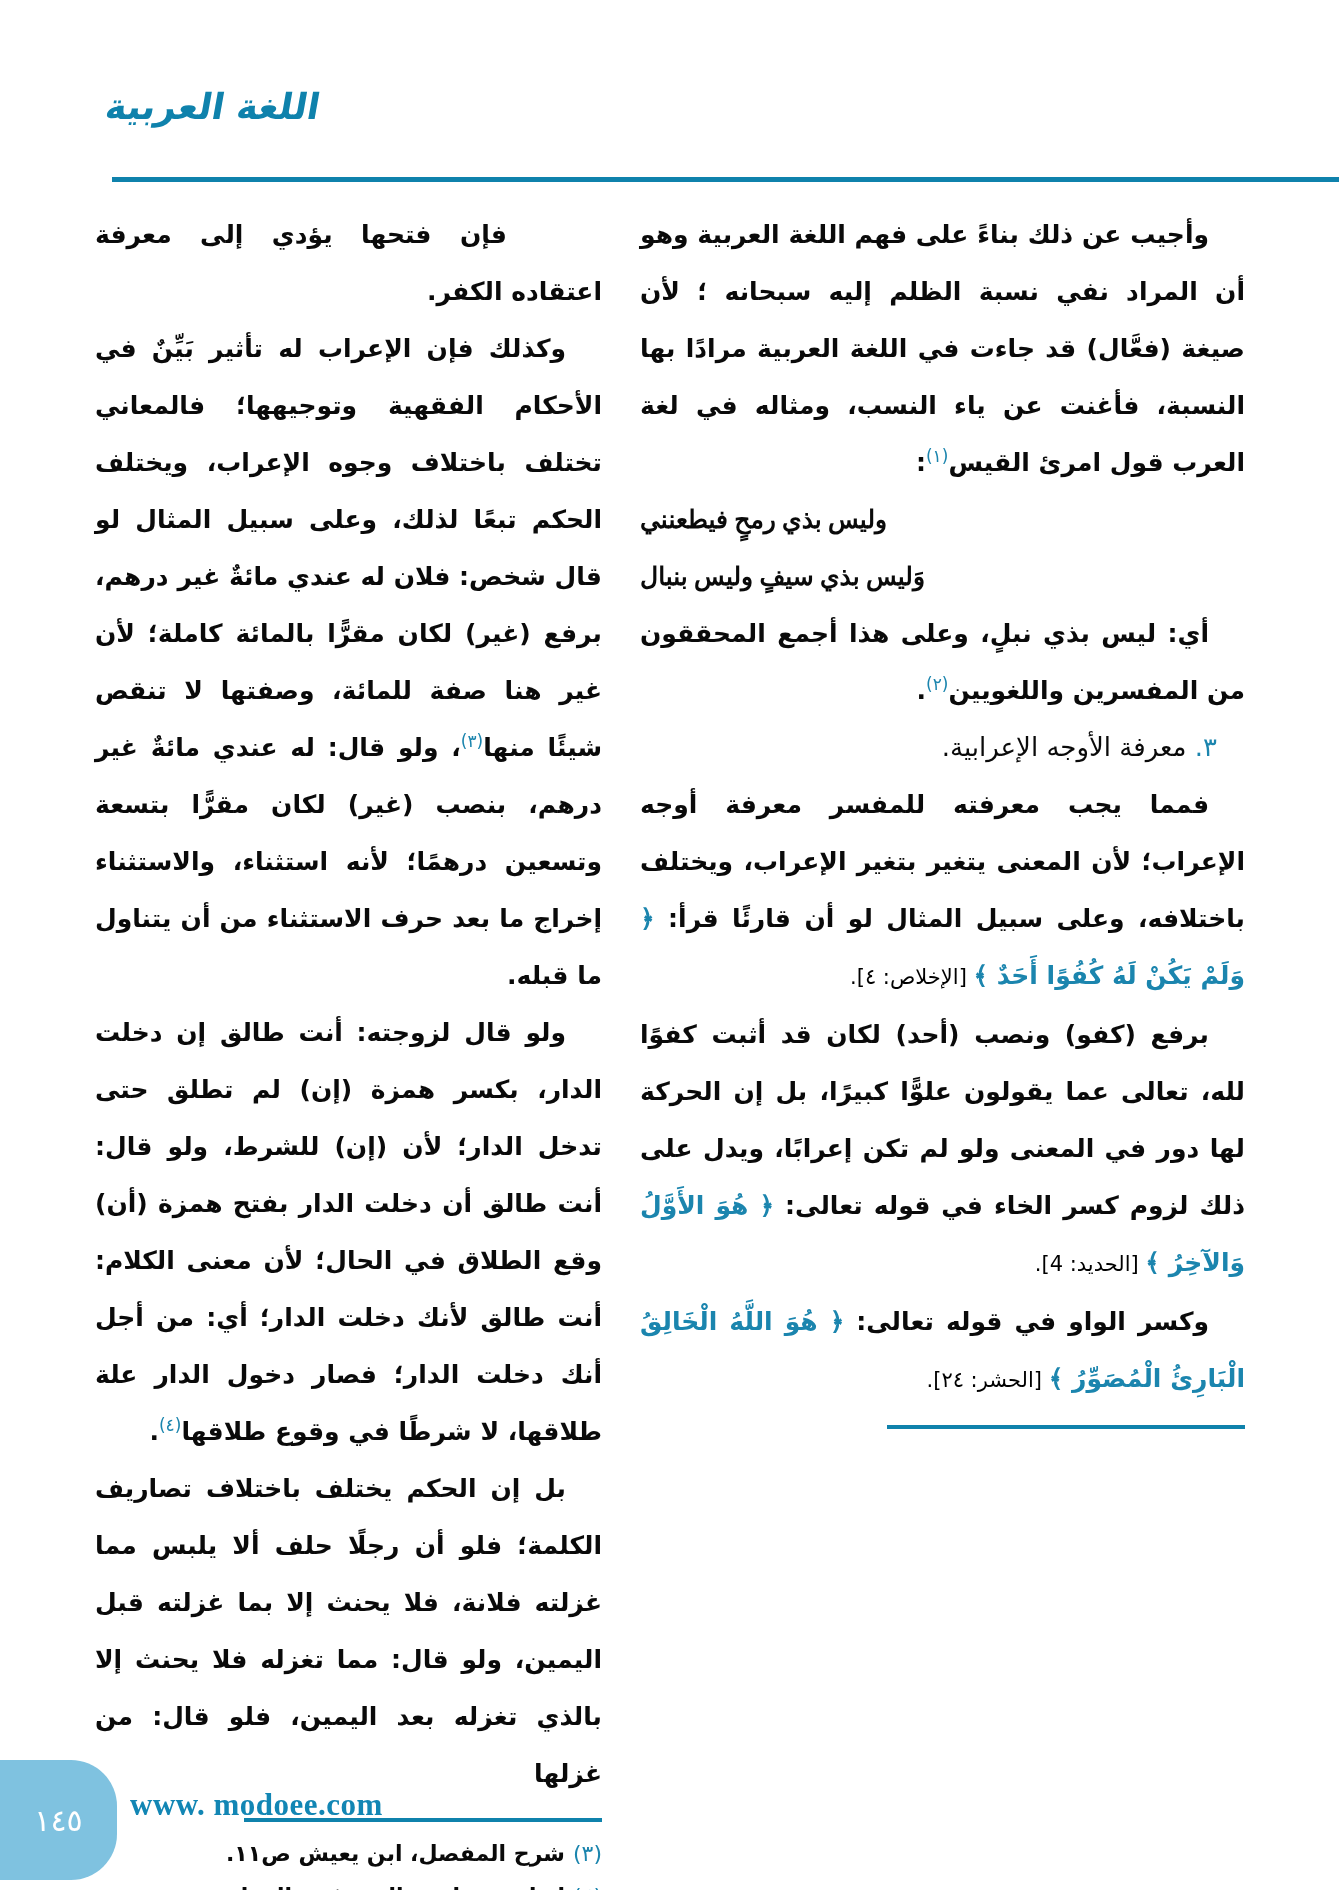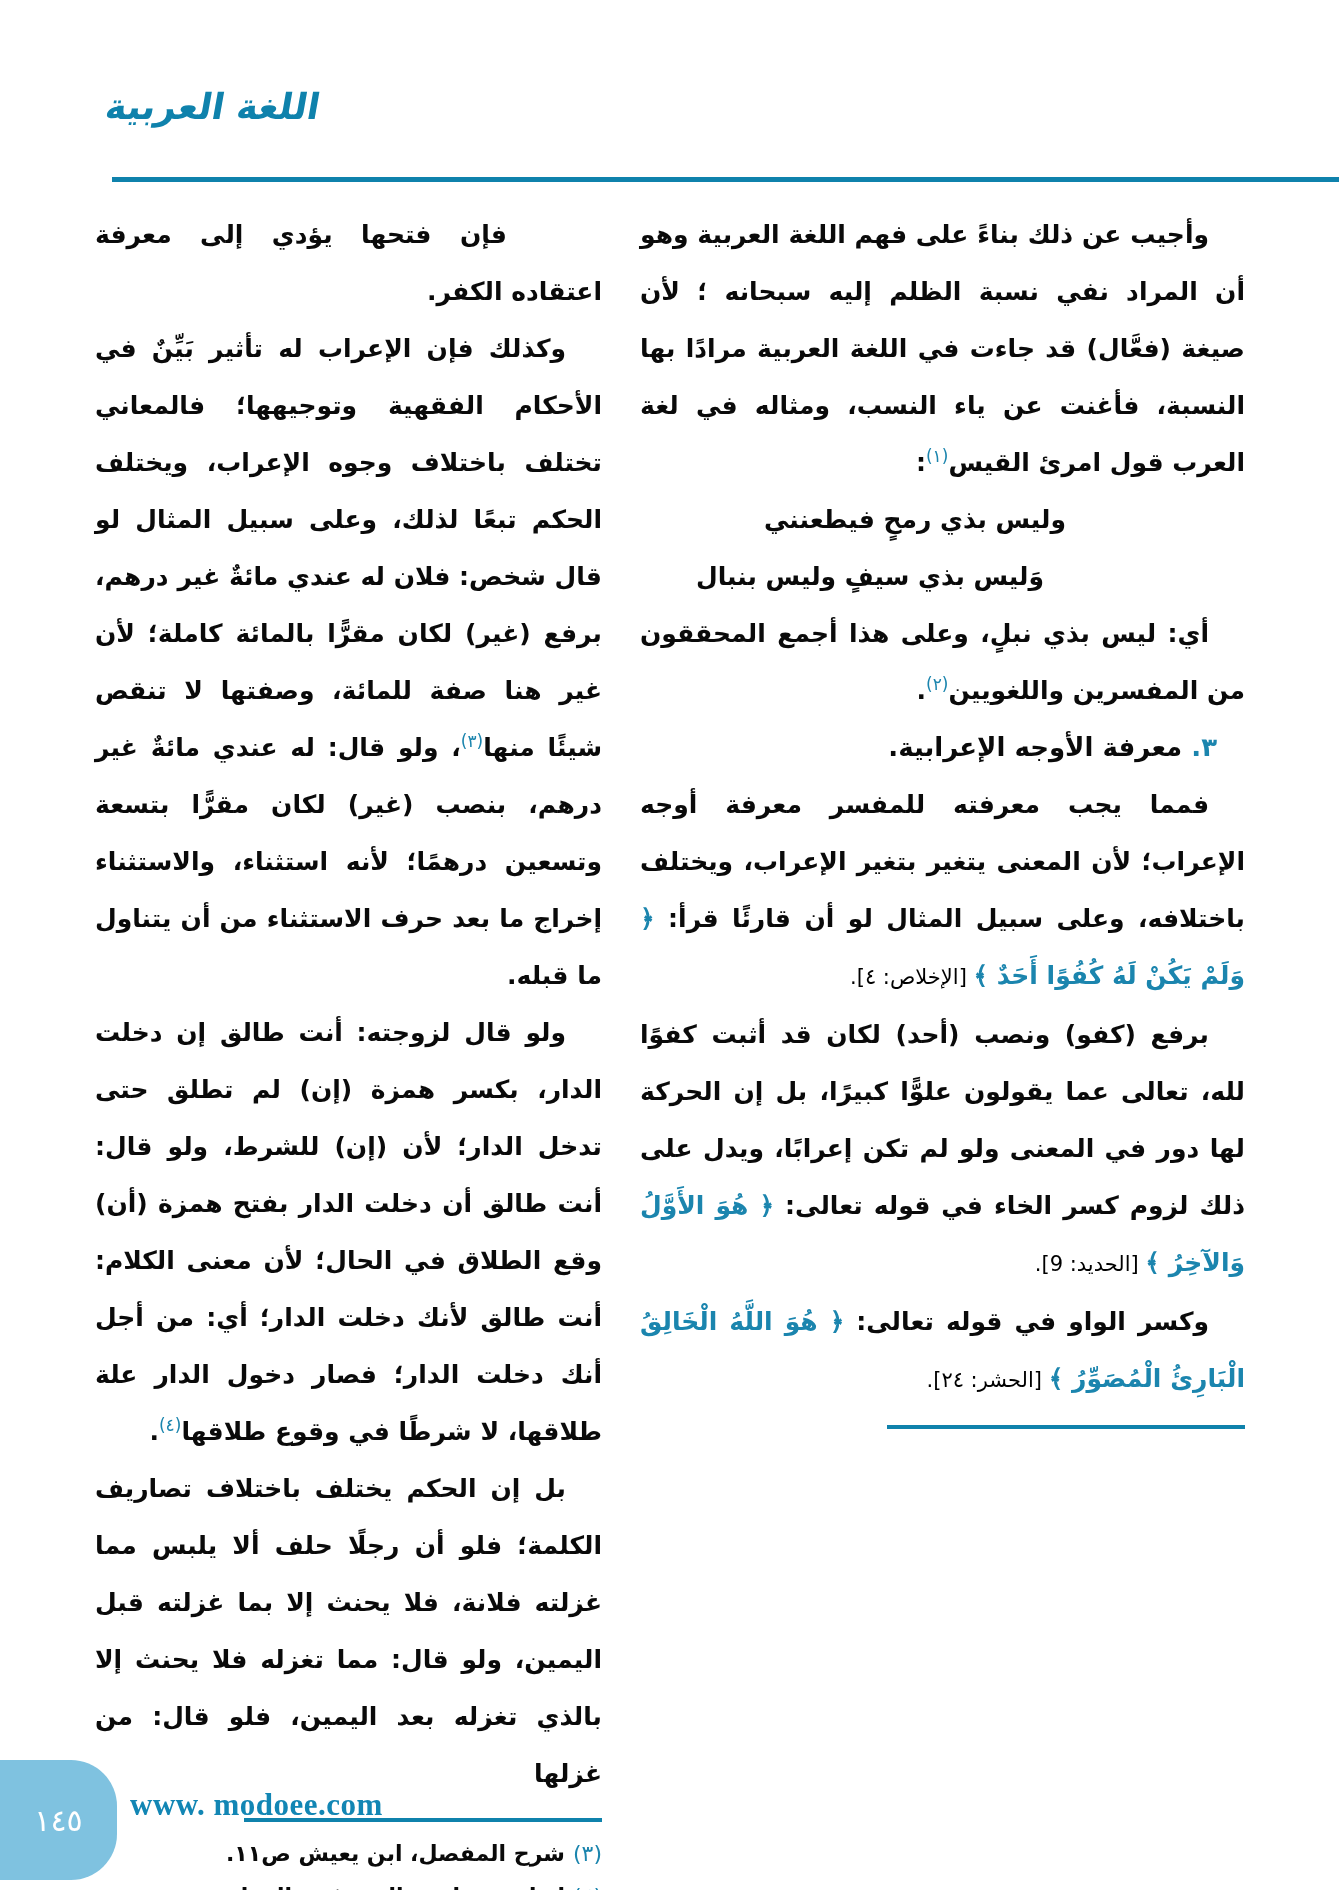--- a/index.html
+++ b/index.html
@@ -32,23 +32,23 @@
     text-align:justify;
     font-size:25px; line-height:57px; font-weight:700;
   }
   .col-right { left:640px; width:605px; }
   .col-left  { left:95px;  width:507px; }
 
   .para { margin:0; }
   .indent { text-indent:36px; }
   .indent-lg { text-indent:95px; }
 
-  .heading { margin:0; font-size:26px; line-height:57px; text-indent:28px; font-weight:700; }
+  .heading { margin:0; font-size:26px; line-height:57px; text-indent:28px; font-weight:400; }
 
-  .verse { line-height:57px; text-align:center; }
+  .verse { line-height:57px; text-align:left;font-family:Liberation Serif, serif; }
   .v1 { padding-right:55px; }
   .v2 { padding-right:145px; }
 
   
   .run-b   { color:#0a0a0a; }
   .run-q   { color:#1b85ae; }
   .run-ref { color:#000000; font-size:21px; font-weight:400; }
   .run-fn  { color:#1b85ae; font-size:17px; font-weight:400; vertical-align:super; line-height:0; }
   .run-num { color:#1b85ae; }
 
@@ -92,21 +92,21 @@
   <div class="logo">اللغة العربية</div>
   <div class="header-rule"></div>
 
   <section class="col col-right">
     <p class="para indent"><span class="run-b">وأجيب عن ذلك بناءً على فهم اللغة العربية وهو أن المراد نفي نسبة الظلم إليه سبحانه ؛ لأن صيغة (فعَّال) قد جاءت في اللغة العربية مرادًا بها النسبة، فأغنت عن ياء النسب، ومثاله في لغة العرب قول امرئ القيس</span><span class="run-fn">(١)</span><span class="run-b">:</span></p>
     <div class="verse v1">وليس بذي رمحٍ فيطعنني</div>
     <div class="verse v2">وَليس بذي سيفٍ وليس بنبال</div>
     <p class="para indent"><span class="run-b">أي: ليس بذي نبلٍ، وعلى هذا أجمع المحققون من المفسرين واللغويين</span><span class="run-fn">(٢)</span><span class="run-b">.</span></p>
     <h3 class="heading"><span class="run-num">٣.</span><span class="run-b"> معرفة الأوجه الإعرابية.</span></h3>
     <p class="para indent"><span class="run-b">فمما يجب معرفته للمفسر معرفة أوجه الإعراب؛ لأن المعنى يتغير بتغير الإعراب، ويختلف باختلافه، وعلى سبيل المثال لو أن قارئًا قرأ: </span><span class="run-q">﴿ وَلَمْ يَكُنْ لَهُ كُفُوًا أَحَدٌ ﴾</span><span class="run-ref"> [الإخلاص: ٤].</span></p>
-    <p class="para indent"><span class="run-b">برفع (كفو) ونصب (أحد) لكان قد أثبت كفوًا لله، تعالى عما يقولون علوًّا كبيرًا، بل إن الحركة لها دور في المعنى ولو لم تكن إعرابًا، ويدل على ذلك لزوم كسر الخاء في قوله تعالى: </span><span class="run-q">﴿ هُوَ الأَوَّلُ وَالآخِرُ ﴾</span><span class="run-ref"> [الحديد: 9].</span></p>
+    <p class="para indent"><span class="run-b">برفع (كفو) ونصب (أحد) لكان قد أثبت كفوًا لله، تعالى عما يقولون علوًّا كبيرًا، بل إن الحركة لها دور في المعنى ولو لم تكن إعرابًا، ويدل على ذلك لزوم كسر الخاء في قوله تعالى: </span><span class="run-q">﴿ هُوَ الأَوَّلُ وَالآخِرُ ﴾</span><span class="run-ref"> [الحديد: 4].</span></p>
     <p class="para indent"><span class="run-b">وكسر الواو في قوله تعالى: </span><span class="run-q">﴿ هُوَ اللَّهُ الْخَالِقُ الْبَارِئُ الْمُصَوِّرُ ﴾</span><span class="run-ref"> [الحشر: ٢٤].</span></p>
 
     <div class="fn-sep"></div>
   </section>
 
   <section class="col col-left">
     <p class="para indent-lg"><span class="run-b">فإن فتحها يؤدي إلى معرفة اعتقاده الكفر.</span></p>
     <p class="para indent"><span class="run-b">وكذلك فإن الإعراب له تأثير بَيِّنٌ في الأحكام الفقهية وتوجيهها؛ فالمعاني تختلف باختلاف وجوه الإعراب، ويختلف الحكم تبعًا لذلك، وعلى سبيل المثال لو قال شخص: فلان له عندي مائةٌ غير درهم، برفع (غير) لكان مقرًّا بالمائة كاملة؛ لأن غير هنا صفة للمائة، وصفتها لا تنقص شيئًا منها</span><span class="run-fn">(٣)</span><span class="run-b">، ولو قال: له عندي مائةٌ غير درهم، بنصب (غير) لكان مقرًّا بتسعة وتسعين درهمًا؛ لأنه استثناء، والاستثناء إخراج ما بعد حرف الاستثناء من أن يتناول ما قبله.</span></p>
     <p class="para indent"><span class="run-b">ولو قال لزوجته: أنت طالق إن دخلت الدار، بكسر همزة (إن) لم تطلق حتى تدخل الدار؛ لأن (إن) للشرط، ولو قال: أنت طالق أن دخلت الدار بفتح همزة (أن) وقع الطلاق في الحال؛ لأن معنى الكلام: أنت طالق لأنك دخلت الدار؛ أي: من أجل أنك دخلت الدار؛ فصار دخول الدار علة طلاقها، لا شرطًا في وقوع طلاقها</span><span class="run-fn">(٤)</span><span class="run-b">.</span></p>
     <p class="para indent"><span class="run-b">بل إن الحكم يختلف باختلاف تصاريف الكلمة؛ فلو أن رجلًا حلف ألا يلبس مما غزلته فلانة، فلا يحنث إلا بما غزلته قبل اليمين، ولو قال: مما تغزله فلا يحنث إلا بالذي تغزله بعد اليمين، فلو قال: من غزلها</span></p>

